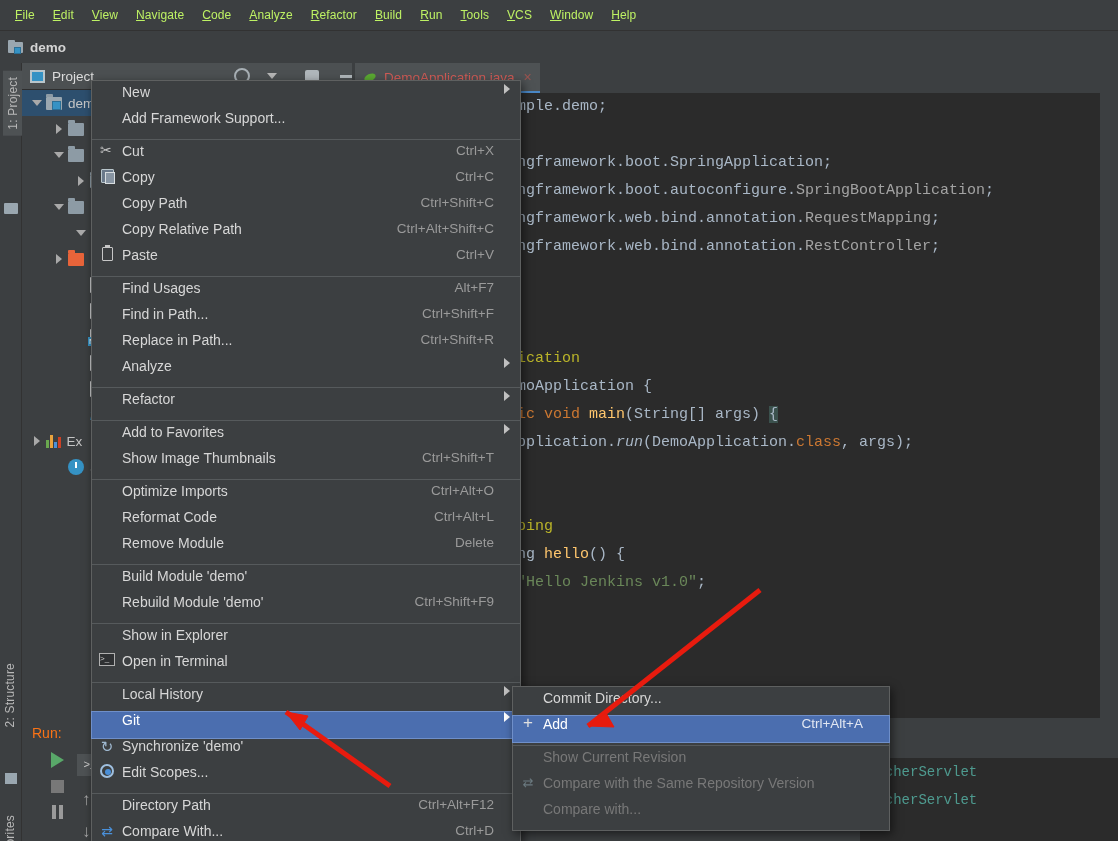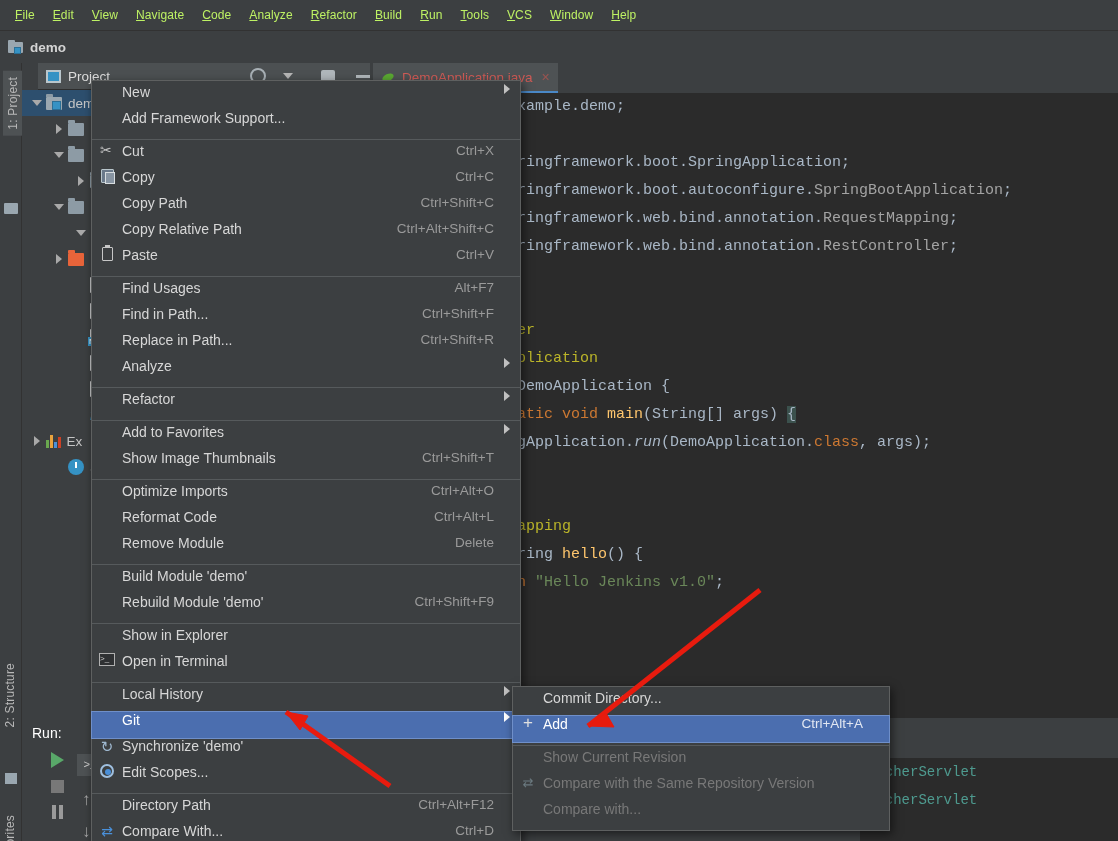--- a/index.html
+++ b/index.html
@@ -57,21 +57,21 @@
     font-size: 12px; color: #b8b8b8; white-space: nowrap; letter-spacing: .2px;
   }
   .vlabel.active { background: #4e5254; }
 
   
   .projpanel {
     position: absolute; left: 22px; top: 63px; width: 348px; height: 778px;
     background: #3c3f41; border-right: 1px solid #2e2e2e;
   }
   .projheader {
-    position: absolute; left: 16px; top: 0; width: 348px; height: 27px;
+    position: absolute; left: 0; top: 0; width: 348px; height: 27px;
     background: #4c5052; display: flex; align-items: center; padding-left: 8px;
     border-bottom: 1px solid #2e2e2e;
   }
   .projheader .ph-icon {
     width: 15px; height: 13px; background: #3592c4;
     border: 2px solid #b9c6cc; margin-right: 7px;
   }
   .projheader .ph-title { font-size: 13.5px; color: #dcdcdc; }
 
   .tree { position: absolute; left: 0; top: 27px; width: 348px; }
@@ -118,21 +118,21 @@
   .barsicon { display:inline-flex; align-items:flex-end; height:14px; gap:1.5px; margin-right:6px; flex:0 0 auto;}
   .barsicon i { width:2.5px; display:block; }
   .clockicon {
     width:16px;height:16px;border-radius:50%;background:#3592c4;position:relative;
     margin-right:6px; flex:0 0 auto;
   }
   .clockicon:after{content:'';position:absolute;left:7px;top:3px;width:1.5px;height:6px;background:#fff;}
 
   
   .editorzone {
-    position: absolute; left: 370px; top: 63px; width: 748px; height: 778px;
+    position: absolute; left: 352px; top: 63px; width: 748px; height: 778px;
     background: #2b2b2b;
   }
   .tabstrip {
     position: absolute; left: 0; top: 0; width: 748px; height: 30px;
     background: #3c3f41;
   }
   .tab {
     position: absolute; left: 3px; top: 0; height: 30px;
     display: flex; align-items: center; padding: 0 8px;
     background: #4e5254; border-bottom: 2px solid #4a88c7;
@@ -165,21 +165,21 @@
 
   
   .runpanel {
     position: absolute; left: 22px; top: 718px; width: 1096px; height: 123px;
     background: #3c3f41;
   }
   .runhdr {
     position: absolute; left: 0; top: 0; height: 30px; display: flex;
     align-items: center; padding-left: 10px;
   }
-  .runhdr .runlabel { font-size: 14px; color: #ffffff; }
+  .runhdr .runlabel { font-size: 14px; color: #f97316; }
   .runtoolbar {
     position: absolute; left: 10px; top: 34px; width: 50px;
     display: flex; flex-direction: column; gap: 12px; align-items: center;
   }
   .play { width:0;height:0;border-left:13px solid #59a869;border-top:8px solid transparent;border-bottom:8px solid transparent; }
   .stopsq { width: 13px; height: 13px; background: #787878; }
   .pausebar { width: 13px; height: 14px; position: relative; }
   .pausebar:before,.pausebar:after{content:'';position:absolute;top:0;width:4px;height:14px;background:#9a9a9a;}
   .pausebar:before{left:1px}.pausebar:after{left:8px}
   .runconsole {

